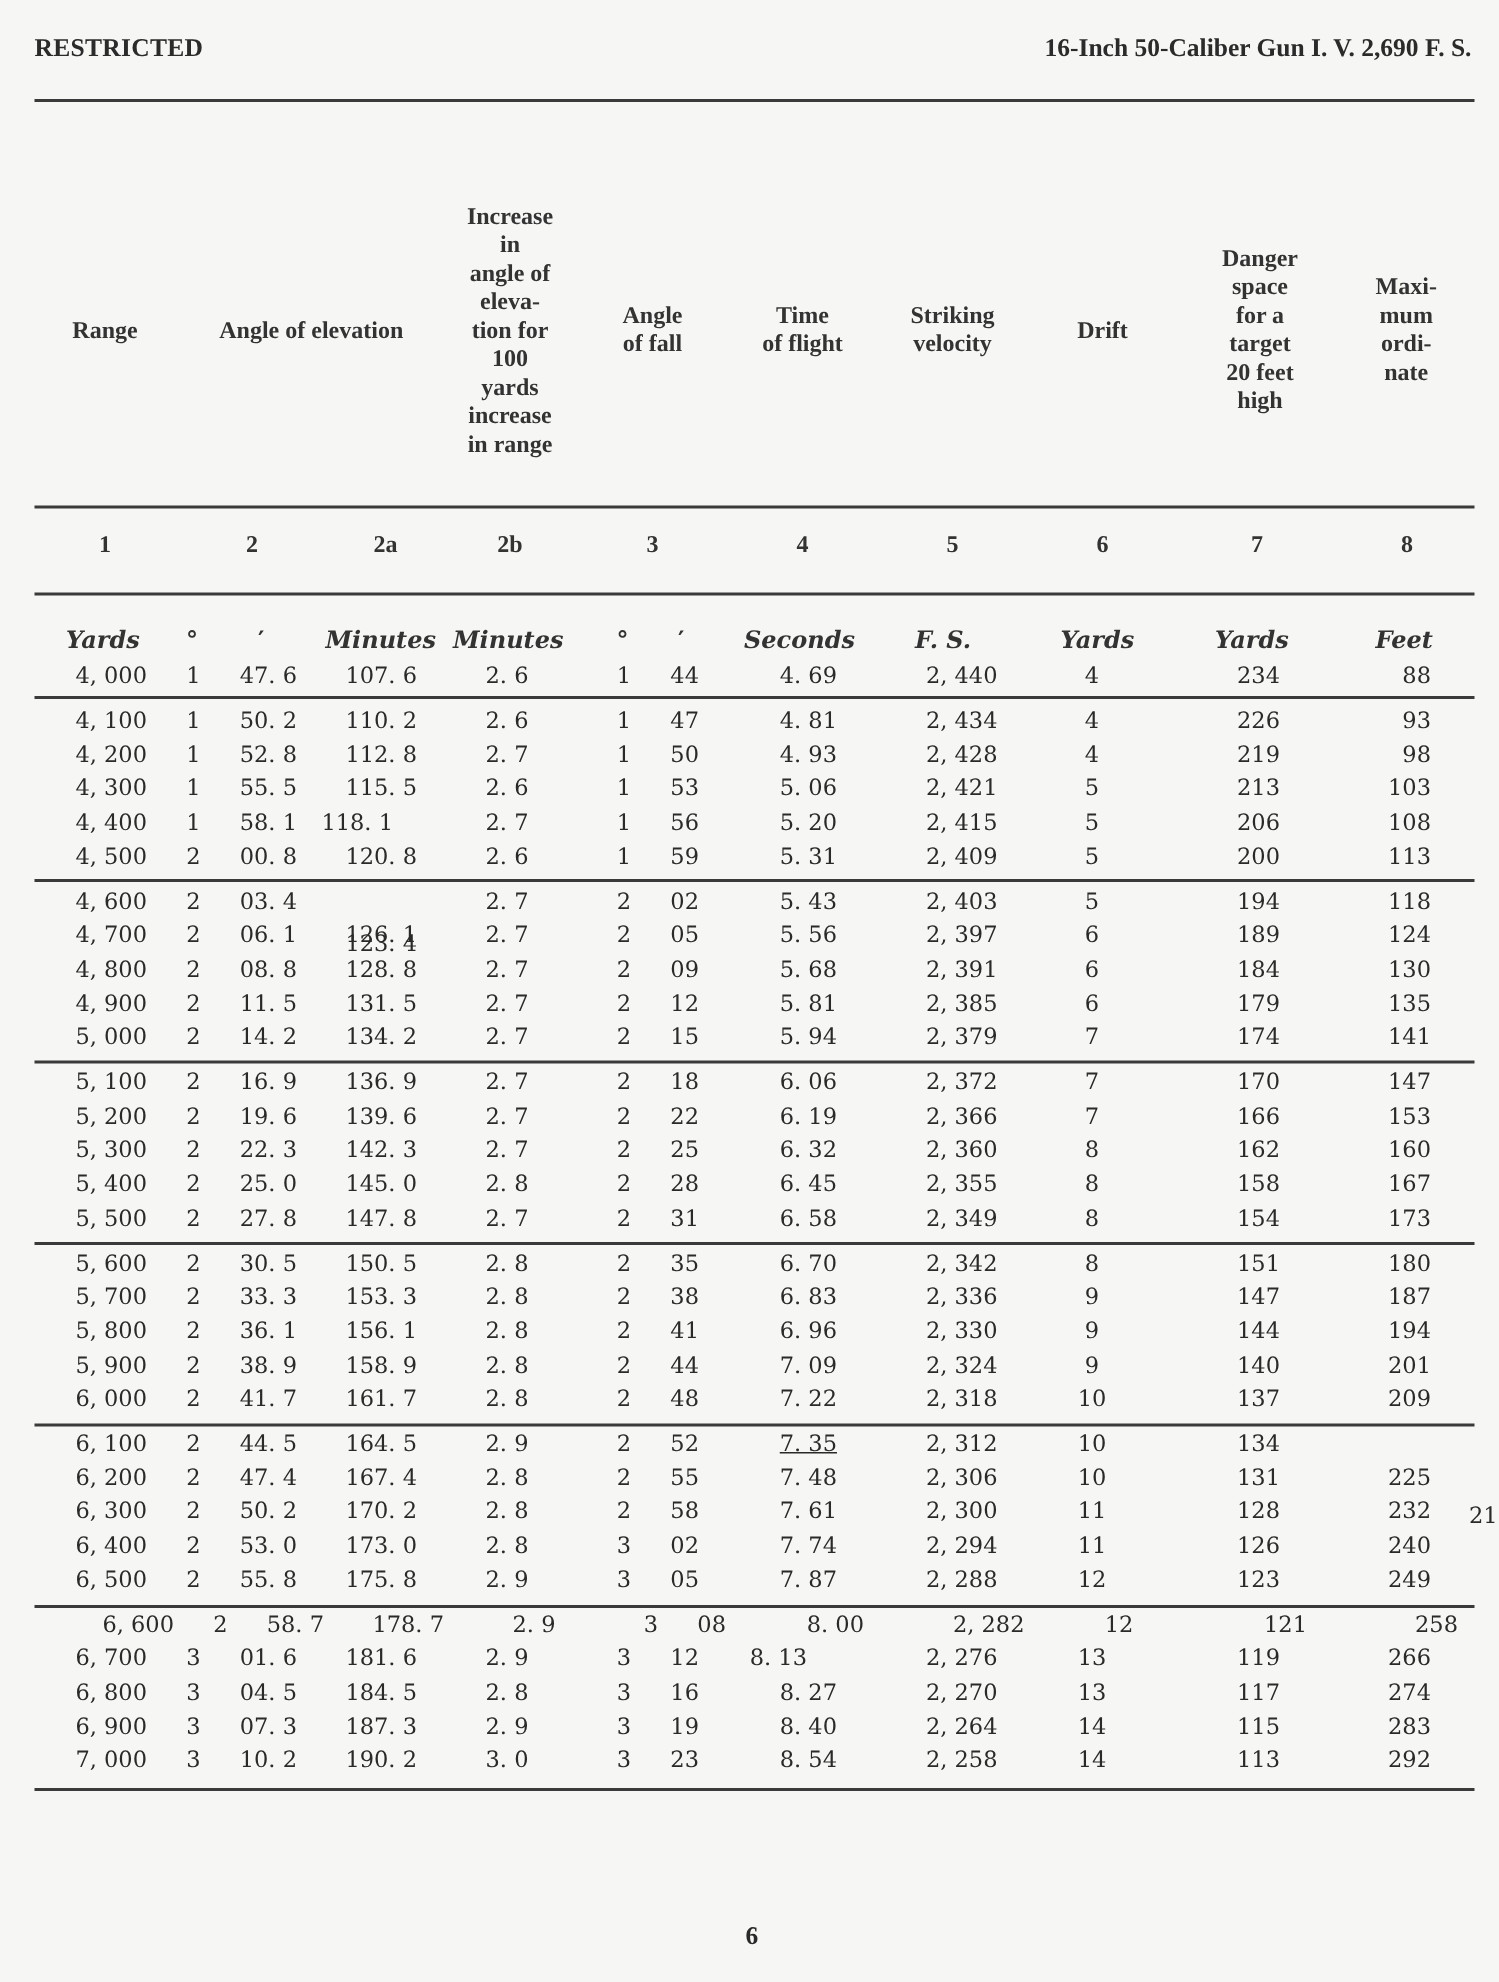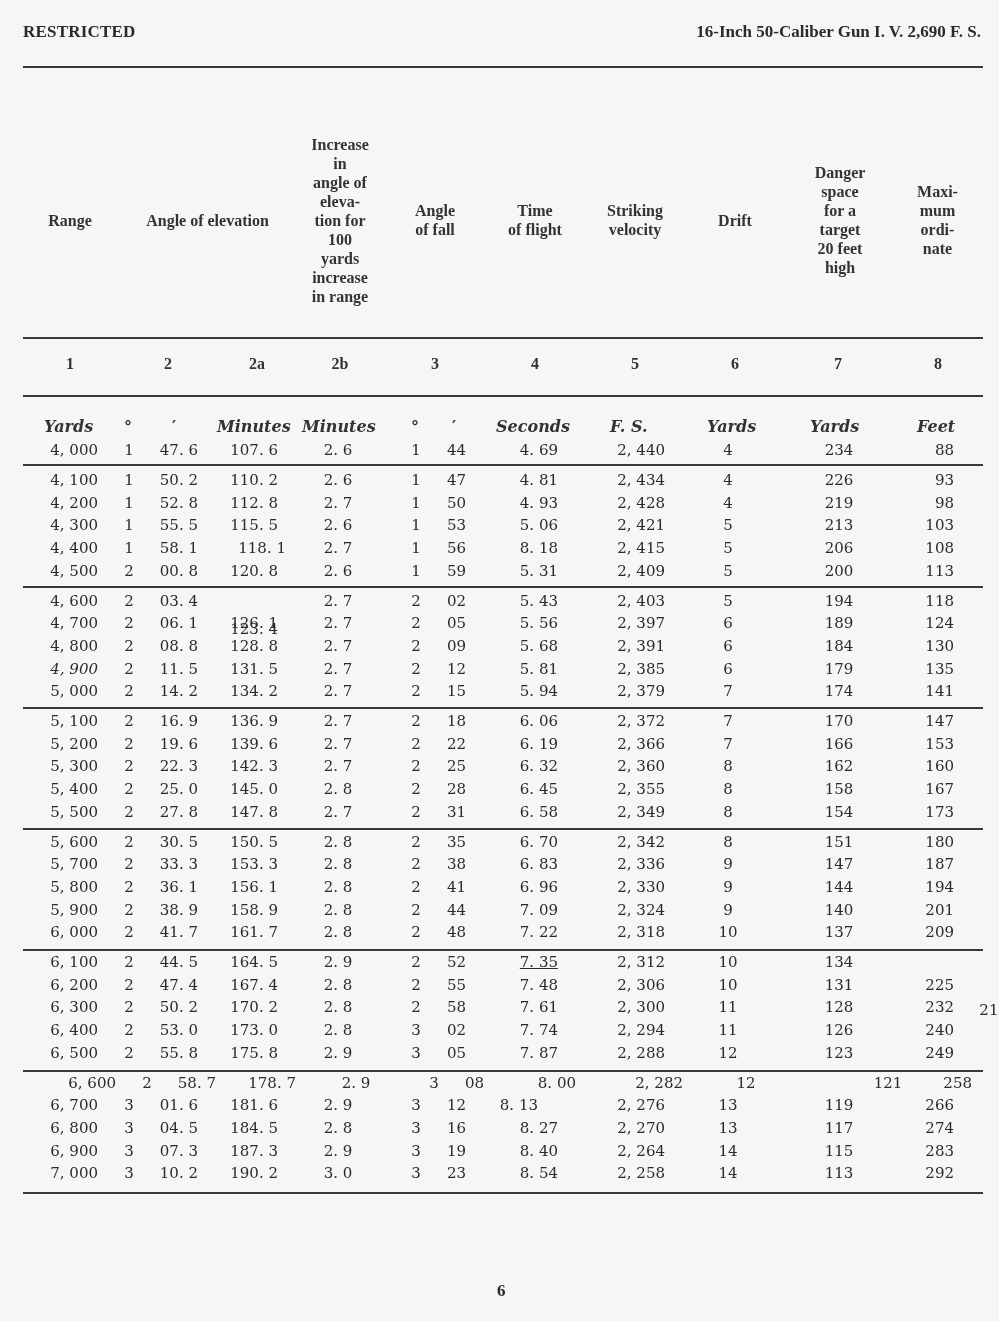--- a/index.html
+++ b/index.html
@@ -189,25 +189,25 @@
       <span class="cell r" style="left: 508px; width: 50px;">5. 06</span>
       <span class="cell r" style="left: 605px; width: 60px;">2, 421</span>
       <span class="cell c" style="left: 710px; width: 36px;">5</span>
       <span class="cell c" style="left: 815px; width: 48px;">213</span>
       <span class="cell r" style="left: 918px; width: 36px;">103</span>
     </div>
     <div class="row" style="top: 539.1px;">
       <span class="cell r" style="left: 40px; width: 58px;">4, 400</span>
       <span class="cell c" style="left: 120px; width: 18px;">1</span>
       <span class="cell r" style="left: 150px; width: 48px;">58. 1</span>
-      <span class="cell r" style="left: 228px; width: 58px; text-align: right;">118. 1</span>
+      <span class="cell r" style="left: 204px; width: 58px; text-align: right;">118. 1</span>
       <span class="cell c" style="left: 318px; width: 40px;">2. 7</span>
       <span class="cell c" style="left: 406px; width: 20px;">1</span>
       <span class="cell r" style="left: 438px; width: 28px;">56</span>
-      <span class="cell r" style="left: 508px; width: 50px;">8. 18</span>
+      <span class="cell r" style="left: 508px; width: 50px;">5. 20</span>
       <span class="cell r" style="left: 605px; width: 60px;">2, 415</span>
       <span class="cell c" style="left: 710px; width: 36px;">5</span>
       <span class="cell c" style="left: 815px; width: 48px;">206</span>
       <span class="cell r" style="left: 918px; width: 36px;">108</span>
     </div>
     <div class="row" style="top: 561.8px;">
       <span class="cell r" style="left: 40px; width: 58px;">4, 500</span>
       <span class="cell c" style="left: 120px; width: 18px;">2</span>
       <span class="cell r" style="left: 150px; width: 48px;">00. 8</span>
       <span class="cell r" style="left: 220px; width: 58px;">120. 8</span>
@@ -256,21 +256,21 @@
       <span class="cell c" style="left: 318px; width: 40px;">2. 7</span>
       <span class="cell c" style="left: 406px; width: 20px;">2</span>
       <span class="cell r" style="left: 438px; width: 28px;">09</span>
       <span class="cell r" style="left: 508px; width: 50px;">5. 68</span>
       <span class="cell r" style="left: 605px; width: 60px;">2, 391</span>
       <span class="cell c" style="left: 710px; width: 36px;">6</span>
       <span class="cell c" style="left: 815px; width: 48px;">184</span>
       <span class="cell r" style="left: 918px; width: 36px;">130</span>
     </div>
     <div class="row" style="top: 659.6px;">
-      <span class="cell r" style="left: 40px; width: 58px; font-style: italic;">4, 900</span>
+      <span class="cell r" style="left: 40px; width: 58px;">4, 900</span>
       <span class="cell c" style="left: 120px; width: 18px;">2</span>
       <span class="cell r" style="left: 150px; width: 48px;">11. 5</span>
       <span class="cell r" style="left: 220px; width: 58px;">131. 5</span>
       <span class="cell c" style="left: 318px; width: 40px;">2. 7</span>
       <span class="cell c" style="left: 406px; width: 20px;">2</span>
       <span class="cell r" style="left: 438px; width: 28px;">12</span>
       <span class="cell r" style="left: 508px; width: 50px;">5. 81</span>
       <span class="cell r" style="left: 605px; width: 60px;">2, 385</span>
       <span class="cell c" style="left: 710px; width: 36px;">6</span>
       <span class="cell c" style="left: 815px; width: 48px;">179</span>
@@ -504,21 +504,21 @@
       <span class="cell r" style="left: 40px; width: 58px;">6, 600</span>
       <span class="cell c" style="left: 120px; width: 18px;">2</span>
       <span class="cell r" style="left: 150px; width: 48px;">58. 7</span>
       <span class="cell r" style="left: 220px; width: 58px;">178. 7</span>
       <span class="cell c" style="left: 318px; width: 40px;">2. 9</span>
       <span class="cell c" style="left: 406px; width: 20px;">3</span>
       <span class="cell r" style="left: 438px; width: 28px;">08</span>
       <span class="cell r" style="left: 508px; width: 50px;">8. 00</span>
       <span class="cell r" style="left: 605px; width: 60px;">2, 282</span>
       <span class="cell c" style="left: 710px; width: 36px;">12</span>
-      <span class="cell c" style="left: 846px; width: 48px; text-align: center;">121</span>
+      <span class="cell c" style="left: 815px; width: 48px; text-align: center;">121</span>
       <span class="cell r" style="left: 918px; width: 36px;">258</span>
     </div>
     <div class="row" style="top: 1096.2px;">
       <span class="cell r" style="left: 40px; width: 58px;">6, 700</span>
       <span class="cell c" style="left: 120px; width: 18px;">3</span>
       <span class="cell r" style="left: 150px; width: 48px;">01. 6</span>
       <span class="cell r" style="left: 220px; width: 58px;">181. 6</span>
       <span class="cell c" style="left: 318px; width: 40px;">2. 9</span>
       <span class="cell c" style="left: 406px; width: 20px;">3</span>
       <span class="cell r" style="left: 438px; width: 28px;">12</span>

